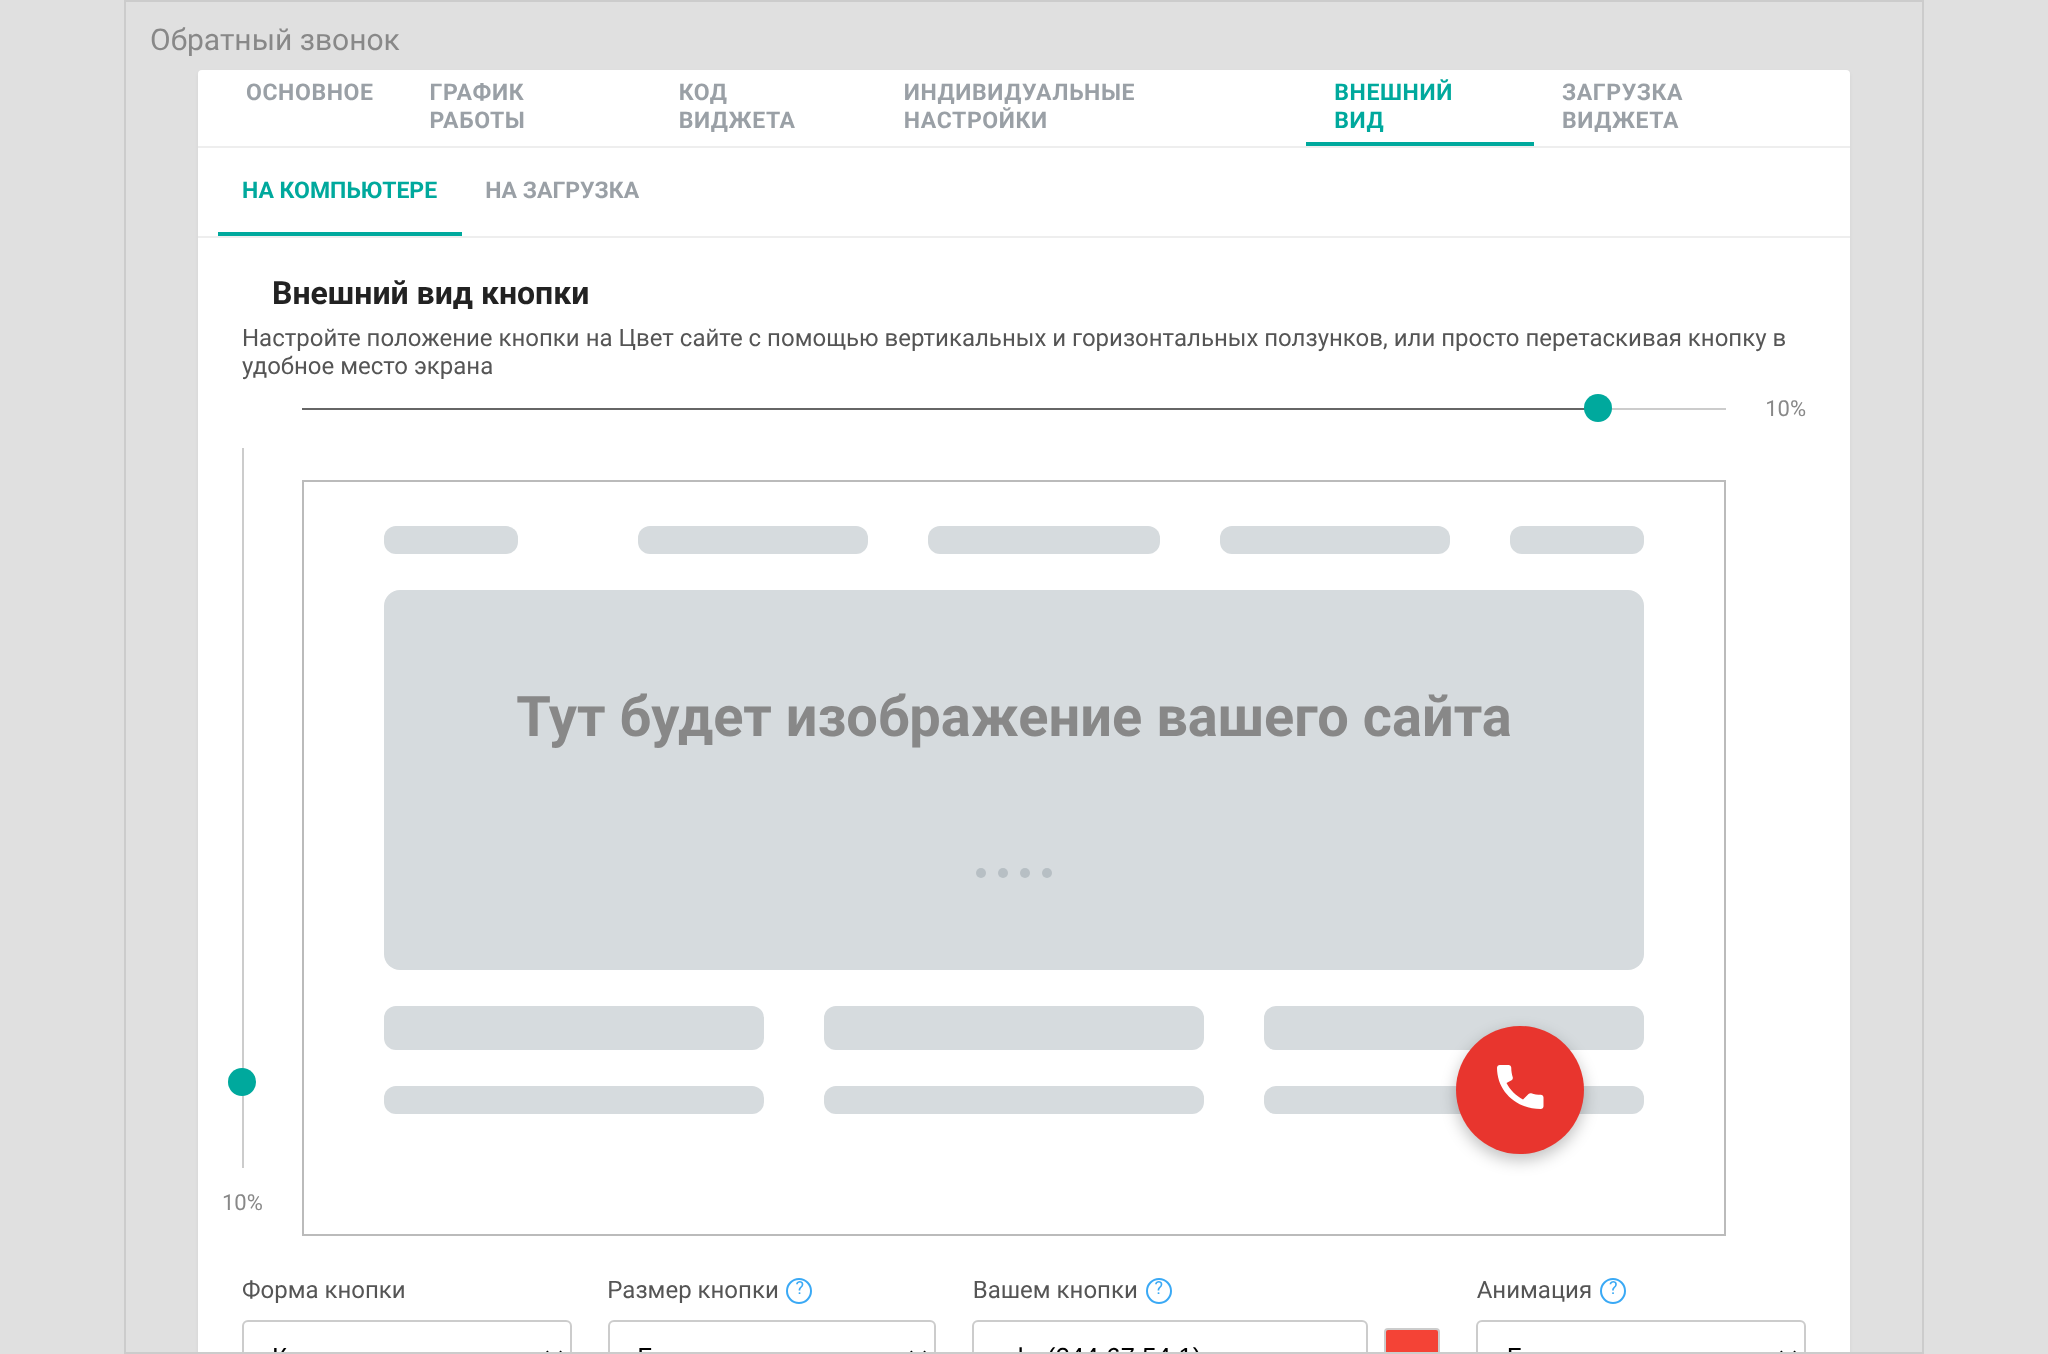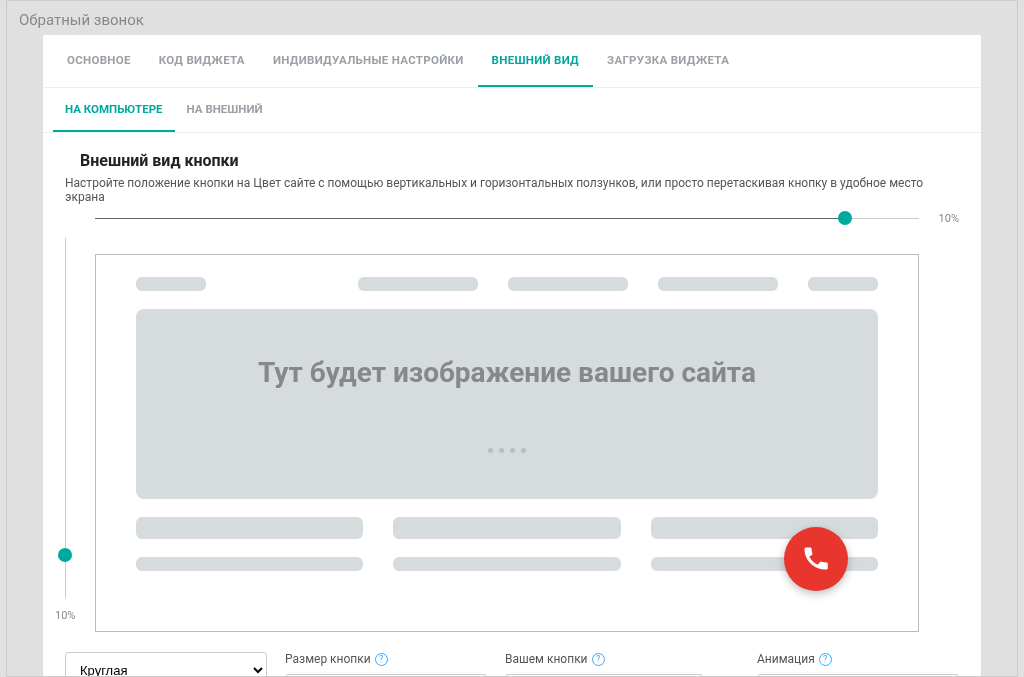--- a/index.html
+++ b/index.html
@@ -4,21 +4,21 @@
 <style>
   * { box-sizing: border-box; margin: 0; padding: 0; }
   body {
     font-family: -apple-system, BlinkMacSystemFont, "Segoe UI", Roboto, Arial, sans-serif;
     background: #e0e0e0;
     font-size: 13px;
     color: #333;
   }
   .app-frame {
     background: #e0e0e0;
-    width: 1012px;
+    width: 900px;
     height: 677px;
     margin: 0 auto;
     border: 1px solid #ccc;
     overflow: hidden;
     position: relative;
   }
   .page-title {
     color: #888;
     font-size: 15px;
     padding: 10px 12px 6px;
@@ -29,21 +29,21 @@
     margin: 0 36px 0 36px;
     border-radius: 2px;
     box-shadow: 0 1px 2px rgba(0,0,0,0.05);
   }
   .tabs-main {
     display: flex;
     border-bottom: 1px solid #eee;
     padding: 0 10px;
   }
   .tab-main {
-    padding: 18px 14px;
+    padding: 4px 14px;
     font-size: 11.5px;
     font-weight: 700;
     color: #9aa0a6;
     letter-spacing: 0.3px;
     cursor: pointer;
     border-bottom: 2px solid transparent;
     text-transform: uppercase;
   }
   .tab-main.active {
     color: #00a99d;
@@ -235,29 +235,30 @@
 <body>
 
 <div class="app-frame">
 
   <div class="page-title">Обратный звонок</div>
 
   <div class="card">
 
     <div class="tabs-main">
       <div class="tab-main">ОСНОВНОЕ</div>
+      <div class="tab-main">ГРАФИК РАБОТЫ</div>
       <div class="tab-main">КОД ВИДЖЕТА</div>
       <div class="tab-main">ИНДИВИДУАЛЬНЫЕ НАСТРОЙКИ</div>
       <div class="tab-main active">ВНЕШНИЙ ВИД</div>
       <div class="tab-main">ЗАГРУЗКА ВИДЖЕТА</div>
     </div>
 
     <div class="tabs-sub">
       <div class="tab-sub active">НА КОМПЬЮТЕРЕ</div>
-      <div class="tab-sub">НА ВНЕШНИЙ</div>
+      <div class="tab-sub">НА ЗАГРУЗКА</div>
     </div>
 
     <div class="content">
       <div class="section-title">Внешний вид кнопки</div>
       <div class="section-desc">Настройте положение кнопки на Цвет сайте с помощью вертикальных и горизонтальных ползунков, или просто перетаскивая кнопку в удобное место экрана</div>
 
       <div class="preview-area">
 
         <div class="hslider-track">
           <div class="hslider-fill"></div>
@@ -307,20 +308,23 @@
                 </svg>
             </span>
           </div>
         </div>
 
       </div>
 
       <div class="controls">
 
         <div class="control-group">
+          <div class="control-label">
+            <span>Форма кнопки</span>
+          </div>
           <select>
             <option>Круглая</option>
           </select>
         </div>
 
         <div class="control-group">
           <div class="control-label">
             <span>Размер кнопки</span>
             <span class="help-icon">?</span>
           </div>

